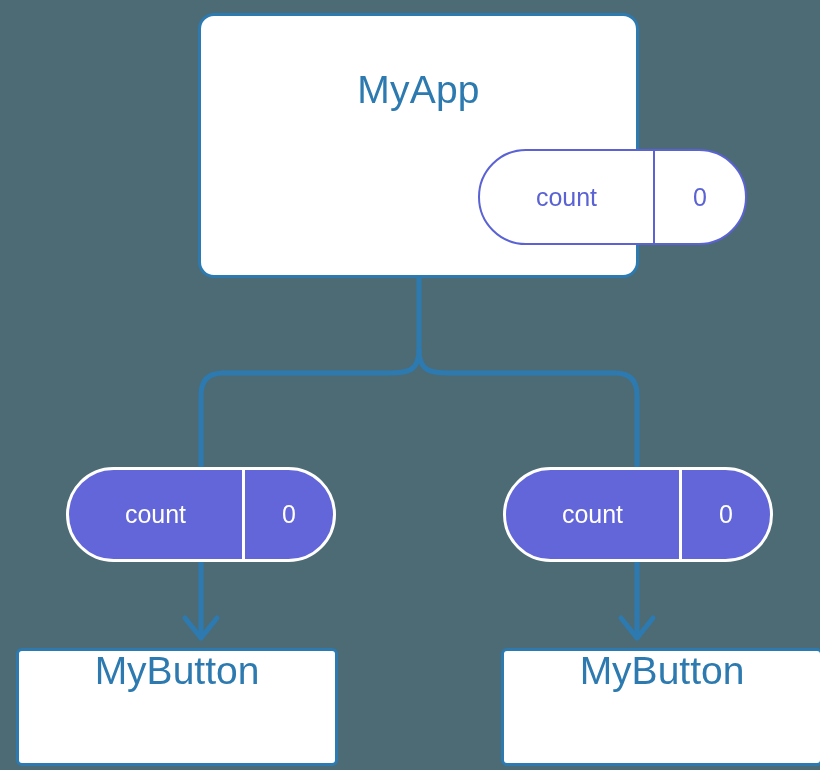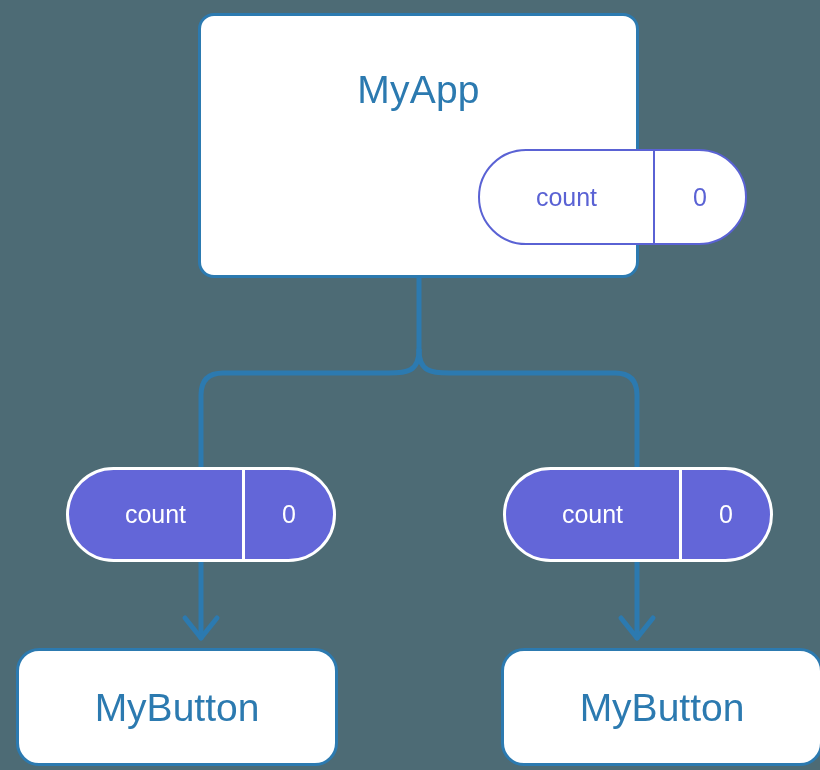--- a/index.html
+++ b/index.html
@@ -49,23 +49,22 @@
     right: 0;
     top: 54px;
     text-align: center;
     color: #2c7ab0;
     font-size: 39px;
     letter-spacing: 0.2px;
     line-height: 1;
   }
   .button-box {
     height: 118px;
-    border-radius: 23px;
+    border-radius: 6px;
     display: flex;
-    align-items: center;
     justify-content: center;
   }
   #button-box-left {
     left: 8px;
     top: 648px;
     width: 322px;
   }
   #button-box-right {
     left: 493px;
     top: 648px;

